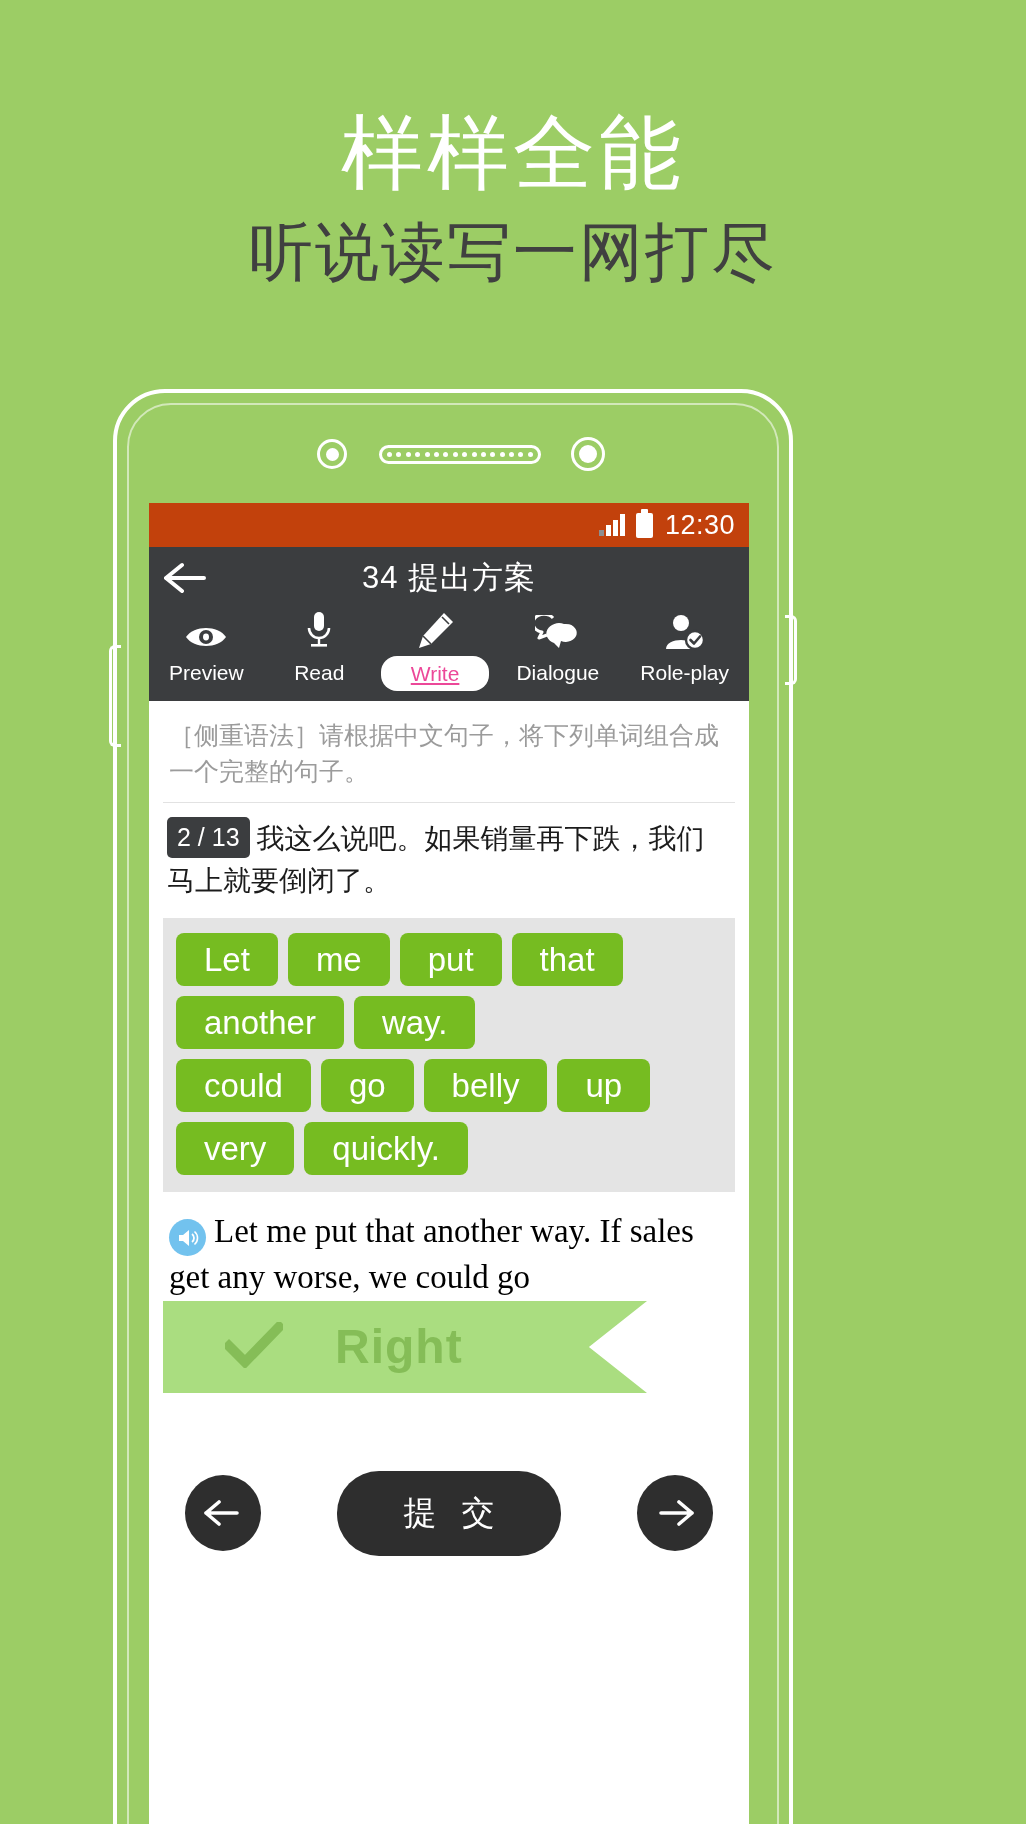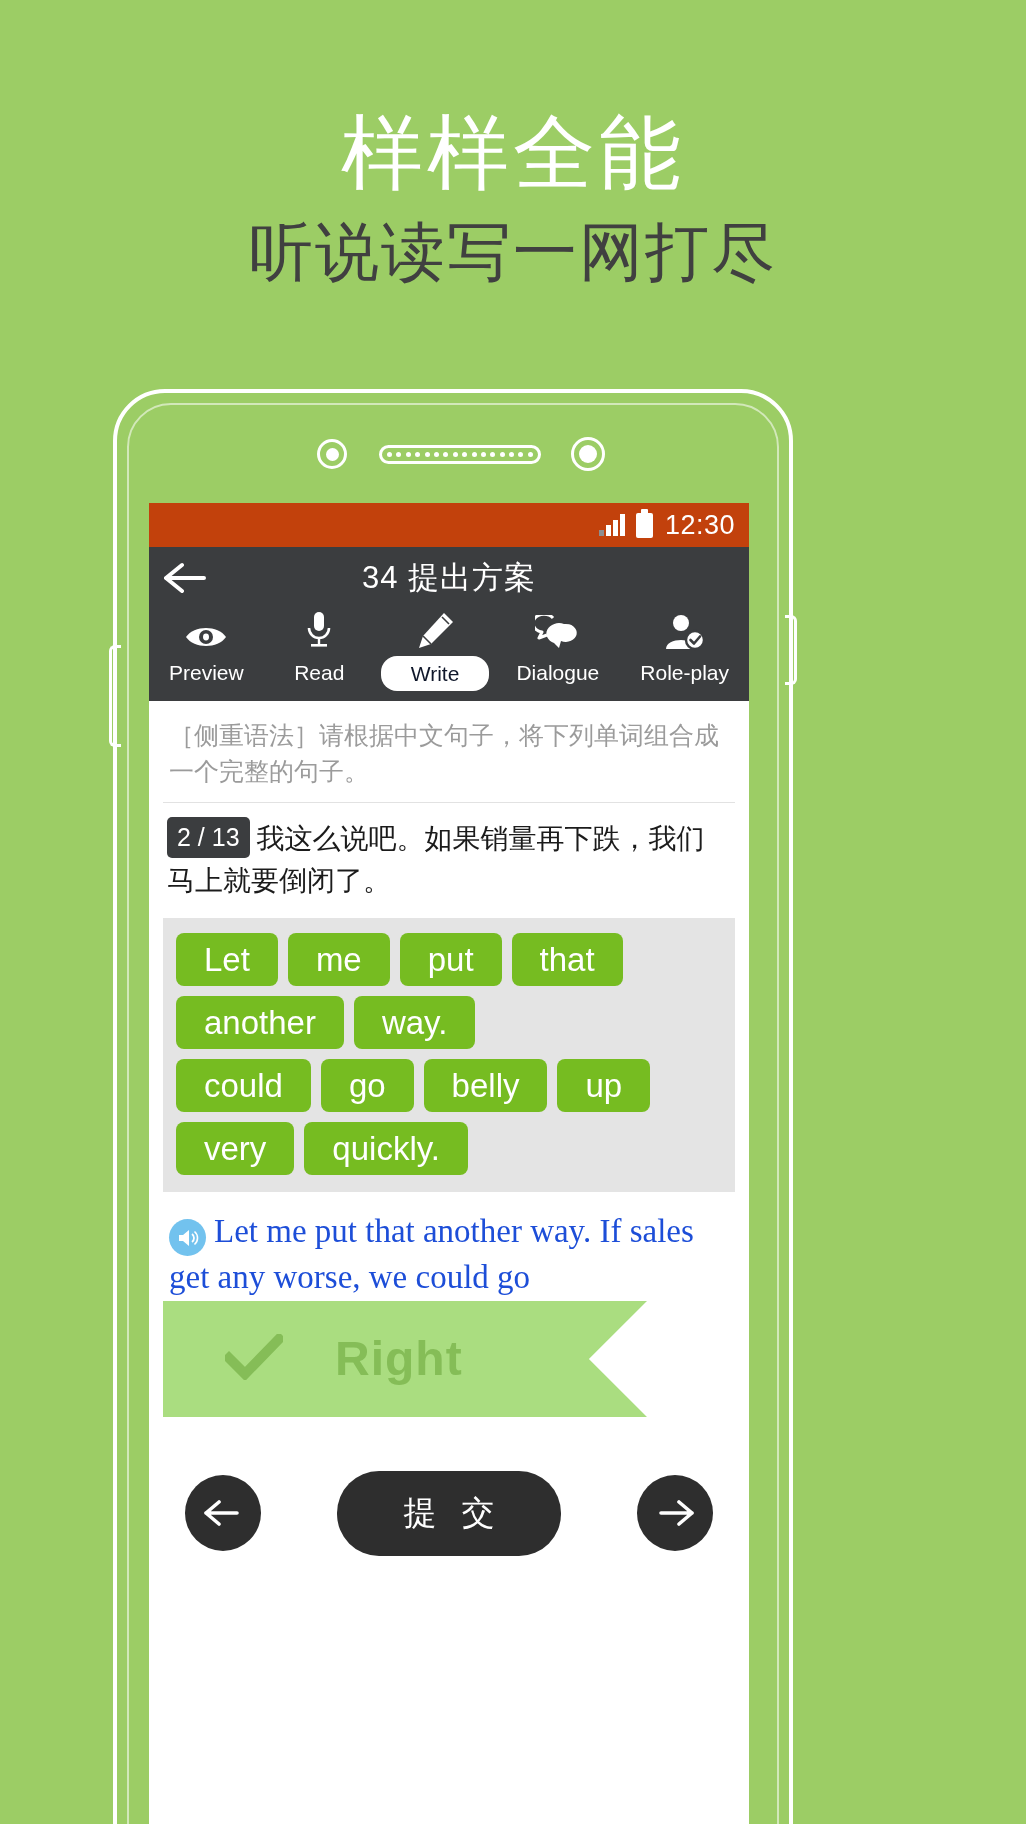--- a/index.html
+++ b/index.html
@@ -119,21 +119,21 @@
   .tabs{display:flex;padding:0 6px 10px 6px;gap:13px;}
   .tab{
     flex:1;display:flex;flex-direction:column;align-items:center;
     color:#ffffff;
   }
   .tab-ico{height:42px;display:flex;align-items:flex-end;justify-content:center;margin-bottom:5px;}
   .tab-label{
     font-size:21px;line-height:21px;padding:6px 14px;border-radius:14px;
     white-space:nowrap;
   }
-  .tab.active .tab-label{background:#ffffff;color:#0f172a;padding:7px 30px;border-radius:16px;}
+  .tab.active .tab-label{background:#ffffff;color:#ec4899;padding:7px 30px;border-radius:16px;text-decoration:underline;}
 
   
   .content{background:#ffffff;padding:0 14px;}
   .instruction{
     color:#9b9b9b;font-size:25px;line-height:1.45;
     padding:16px 6px 12px 6px;
     border-bottom:1px solid #e2e2e2;
   }
   .question{
     padding:14px 4px 10px 4px;font-size:28px;line-height:1.5;color:#1b1b1b;
@@ -152,33 +152,33 @@
   .tile{
     background:#76bc21;color:#ffffff;border-radius:8px;
     font-size:33px;line-height:33px;padding:10px 28px;
     margin:5px 5px;white-space:nowrap;
   }
 
   
   .answer{
     padding:18px 6px 4px 6px;
     font-family:"Liberation Serif", serif;
-    font-size:33px;line-height:1.3;color:#1d4ed8;
+    font-size:33px;line-height:1.3;color:#000000;
   }
   .spk{
     display:inline-flex;align-items:center;justify-content:center;
     width:37px;height:37px;border-radius:50%;background:#72c2ee;
     vertical-align:-6px;margin-right:8px;
   }
 
   
   .ribbon-wrap{position:relative;height:104px;margin-top:-2px;}
   .ribbon{
     position:absolute;left:0;top:0;
-    width:484px;height:116px;background:#aadd80;
+    width:484px;height:92px;background:#aadd80;
     display:flex;align-items:center;
     clip-path:polygon(0 0,100% 0,88% 50%,100% 100%,0 100%);
   }
   .ribbon-check{margin-left:62px;}
   .ribbon-text{
     color:#85bd57;font-size:48px;font-weight:bold;margin-left:52px;letter-spacing:1px;
   }
 
   
   .bottombar{

